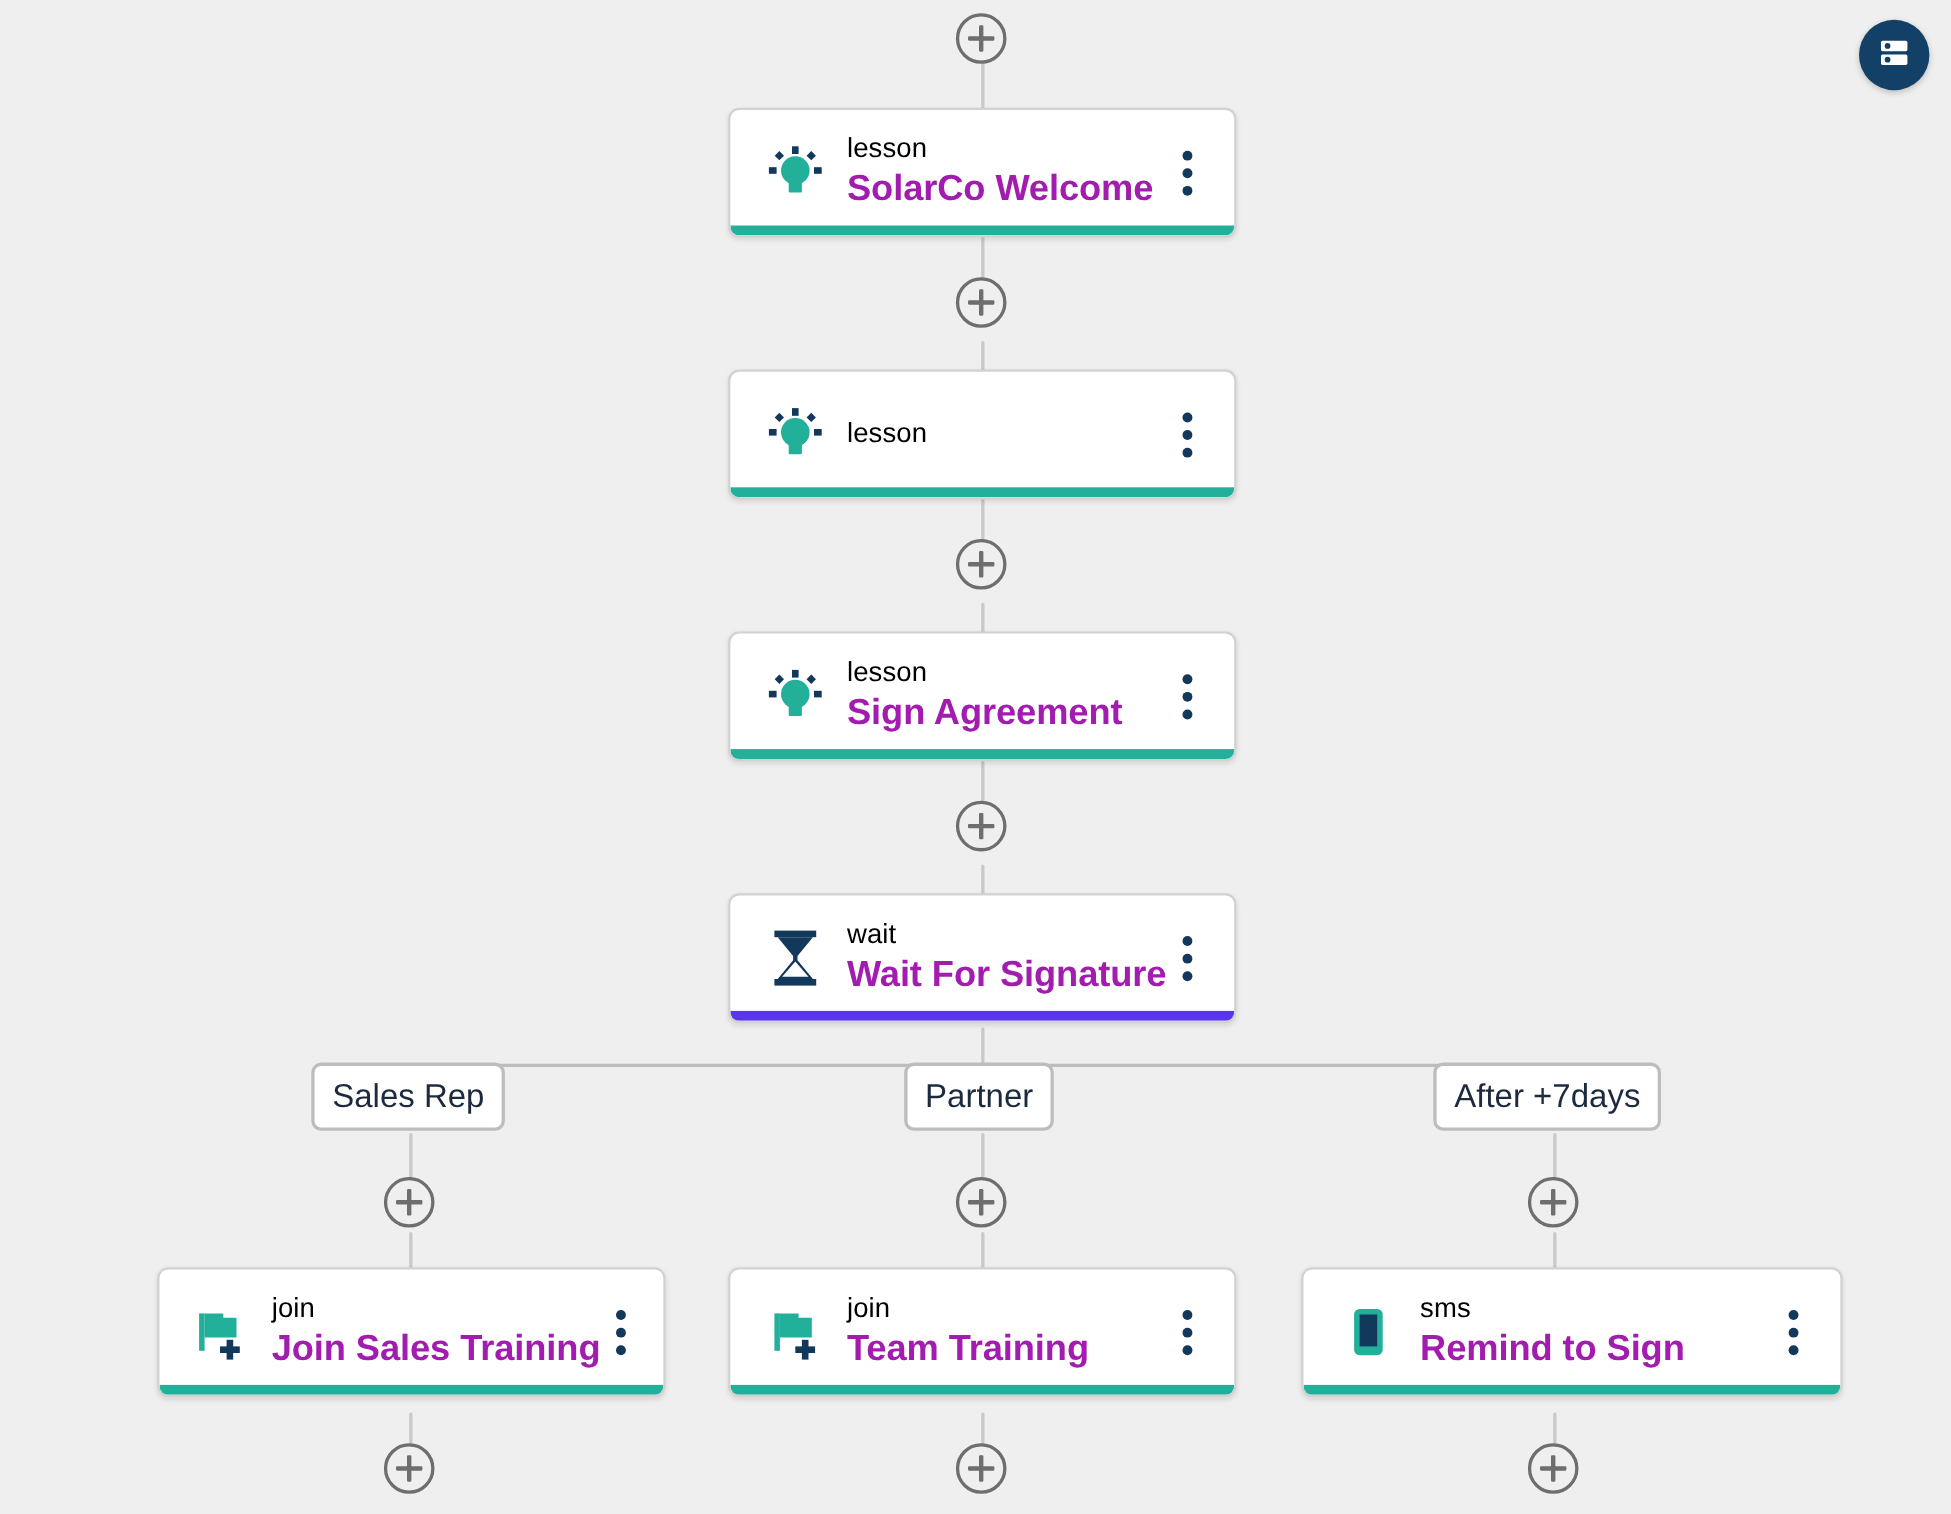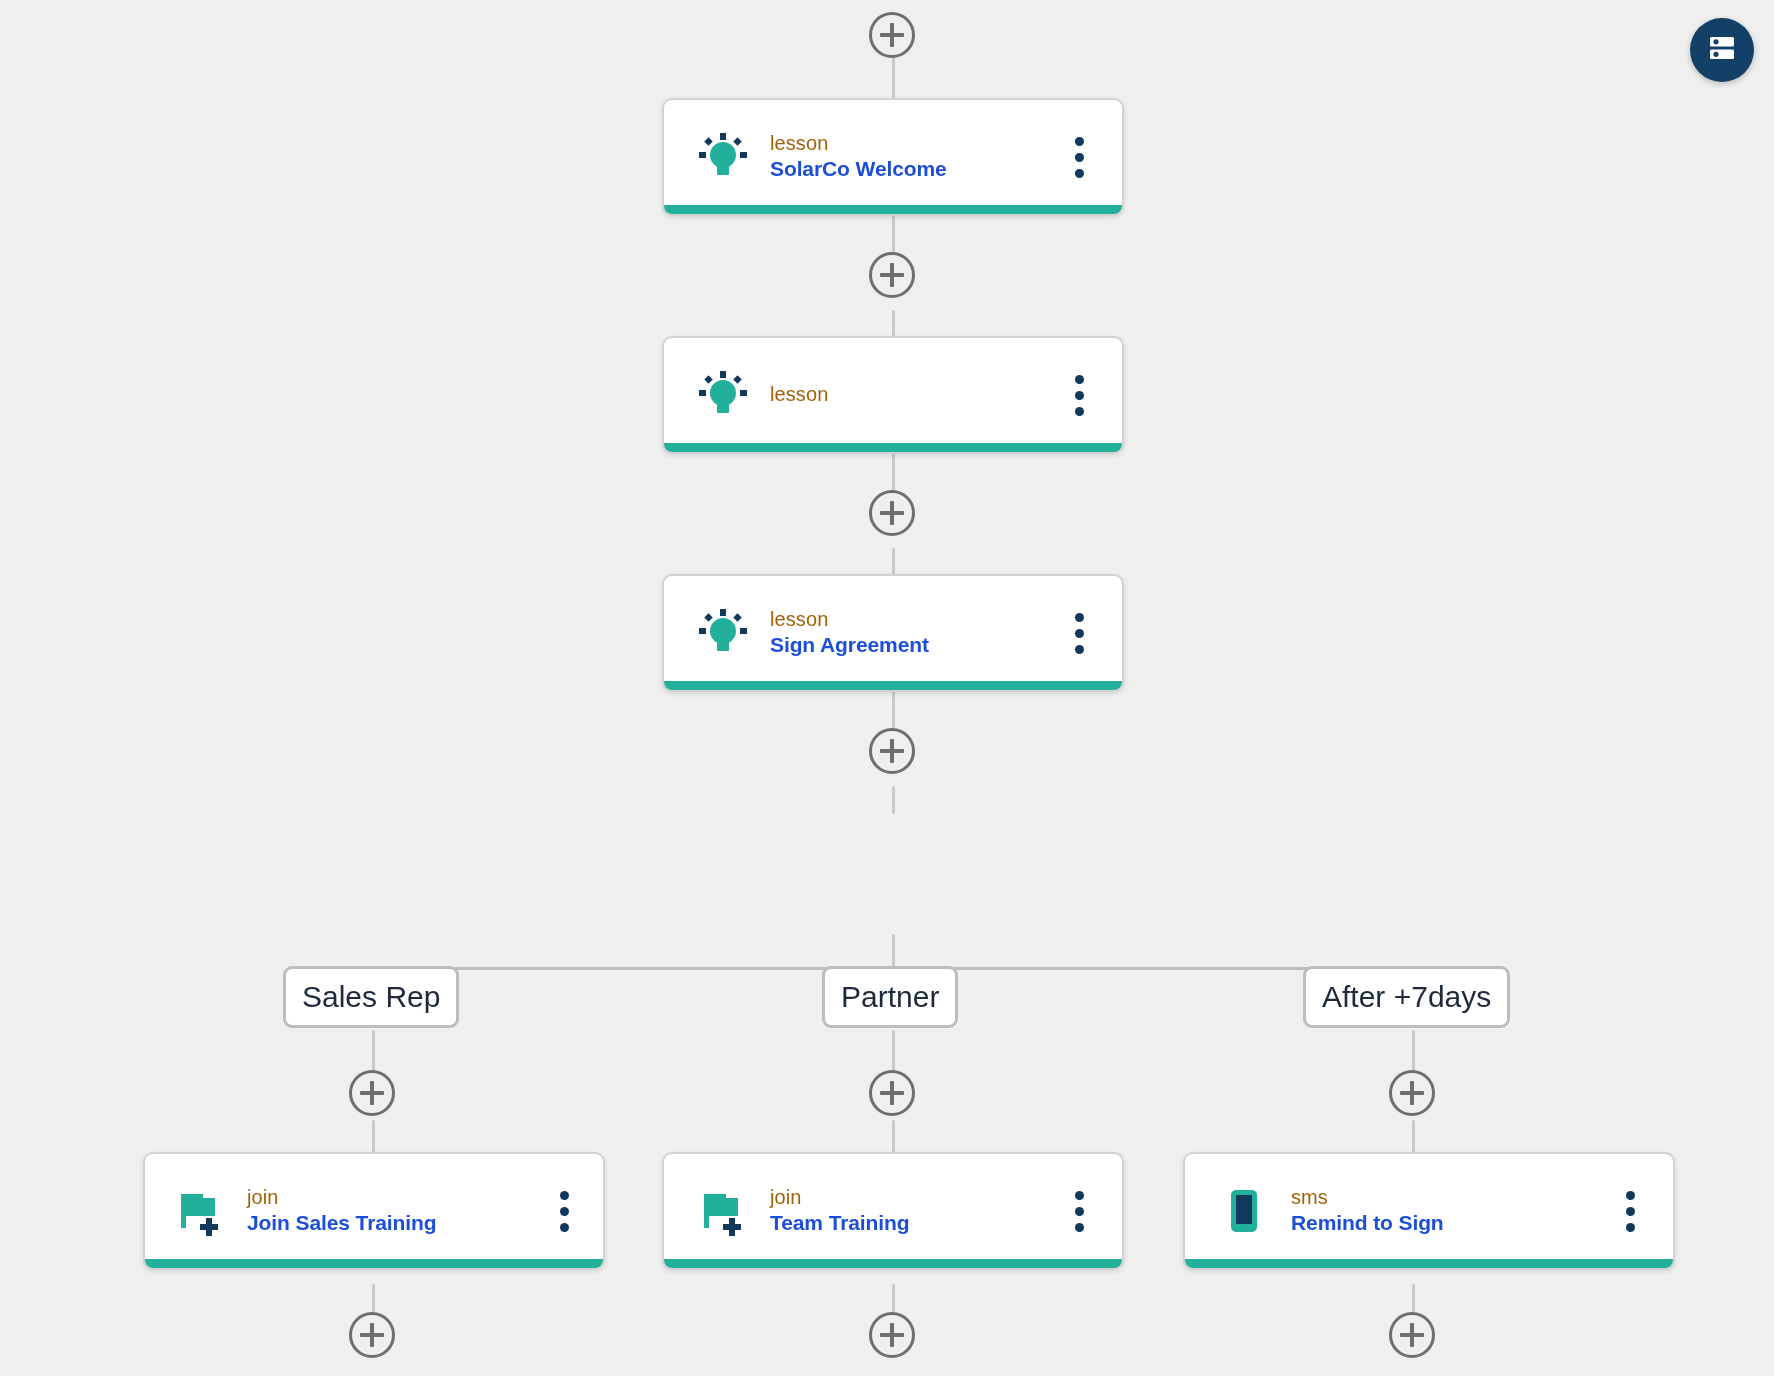--- a/index.html
+++ b/index.html
@@ -108,29 +108,29 @@
   .node-icon svg { display: block; }
 
   .node-text {
     flex: 1 1 auto;
     display: flex;
     flex-direction: column;
     justify-content: center;
     min-width: 0;
   }
   .node-type {
-    font-size: 20px;
-    color: #a16207;
+    font-size: 25px;
+    color: #000000;
     line-height: 1.18;
     letter-spacing: 0.1px;
   }
   .node-title {
-    font-size: 21px;
+    font-size: 33px;
     font-weight: bold;
-    color: #1d4ed8;
+    color: #a21caf;
     line-height: 1.3;
     letter-spacing: -0.1px;
     white-space: nowrap;
   }
 
   
   .dots-menu {
     flex: 0 0 auto;
     width: 34px;
     height: 58px;
@@ -293,20 +293,40 @@
       <span class="node-title">Sign Agreement</span>
     </span>
     <span class="dots-menu">
         <i></i>
         <i></i>
         <i></i>
       </span>
     <span class="node-accent"></span>
   </div>
 
+  <div class="node-card" style="left:662px; top:812px; width:462px; height:118px;">
+    <span class="node-icon">
+      <svg width="50" height="54" viewBox="0 0 50 54">
+        <rect x="6" y="2" width="38" height="6" fill="#12385B"></rect>
+        <rect x="6" y="46" width="38" height="6" fill="#12385B"></rect>
+        <path d="M9 8 H41 L27 25 V29 L41 46 H9 L23 29 V25 Z" fill="#12385B"></path>
+        <path d="M13 44 H37 L25 30 Z" fill="#FFFFFF"></path>
+      </svg>
+    </span>
+    <span class="node-text">
+      <span class="node-type">wait</span>
+      <span class="node-title">Wait For Signature</span>
+    </span>
+    <span class="dots-menu">
+        <i></i>
+        <i></i>
+        <i></i>
+      </span>
+    <span class="node-accent purple"></span>
+  </div>
 
   <div class="branch-label" style="left:283px; top:966px;">
     <span>Sales Rep</span>
   </div>
   <div class="branch-label" style="left:822px; top:966px;text-align:center;">
     <span>Partner</span>
   </div>
   <div class="branch-label" style="left:1303px; top:966px;">
     <span>After +7days</span>
   </div>

